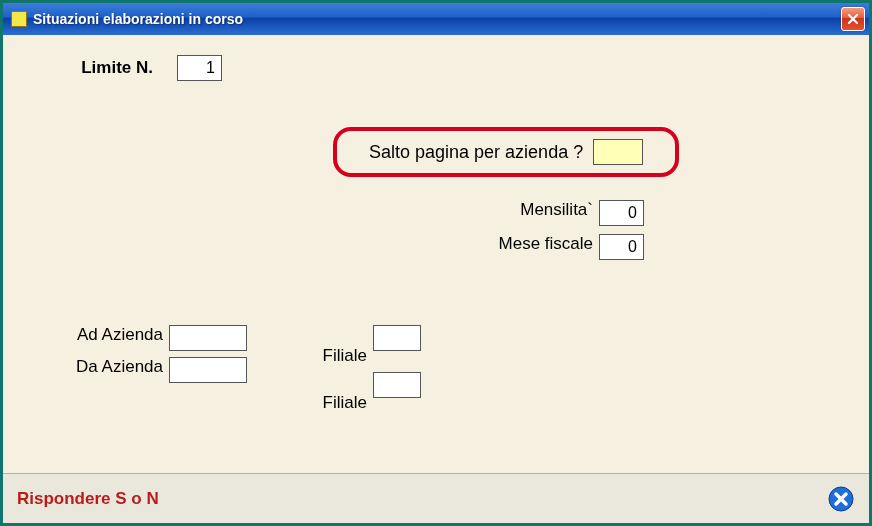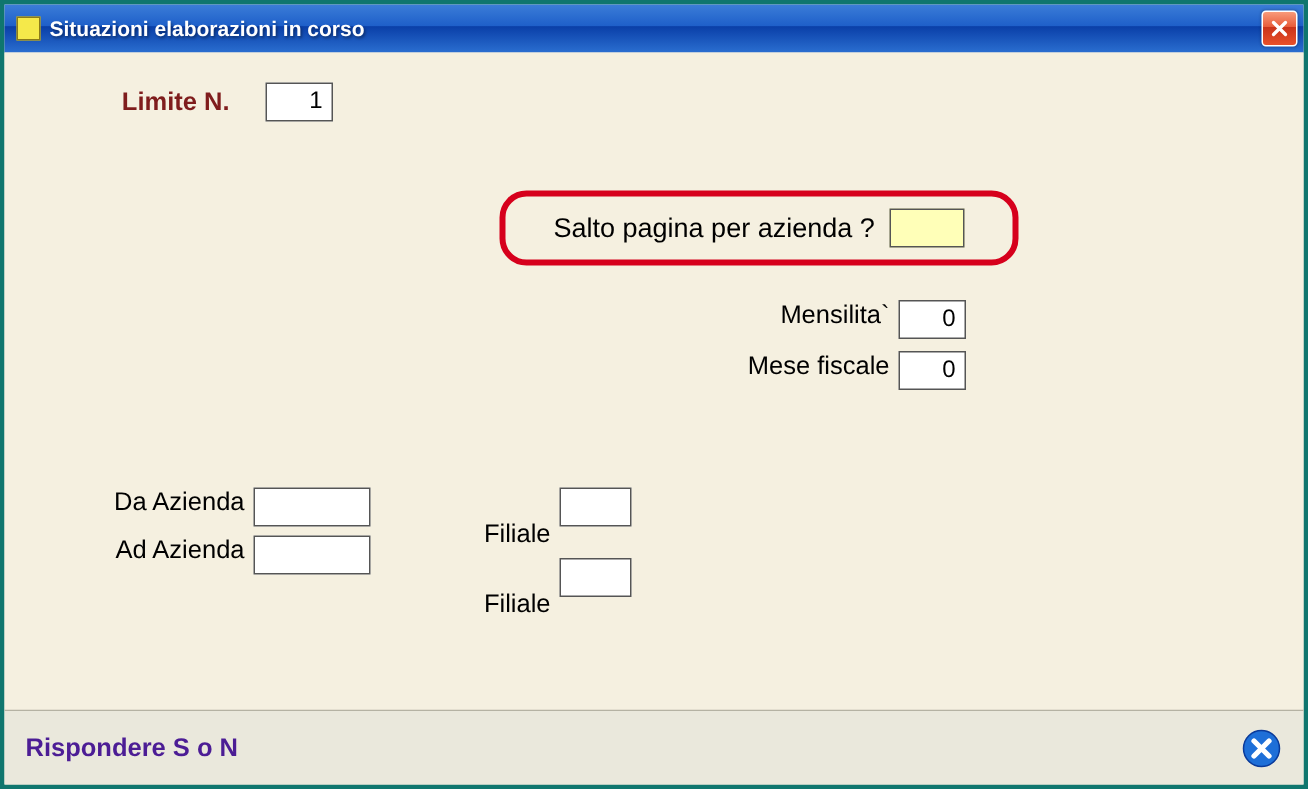--- a/index.html
+++ b/index.html
@@ -70,21 +70,21 @@
       align-items: flex-start;
       margin-bottom: 8px;
     }
     .label {
       font-size: 17px;
       color: #000;
       text-align: right;
       margin-right: 6px;
     }
     .label-blue {
-      color: #7f1d1d;
+      color: #000000;
       font-weight: bold;
     }
     .field {
       border: 1px solid #555;
       background: #ffffff;
       height: 26px;
       line-height: 24px;
       padding: 0 6px;
       font-size: 16px;
       text-align: right;
@@ -169,21 +169,21 @@
       background: #eae8dc;
       border-top: 1px solid #b5b2a3;
       display: flex;
       align-items: center;
       padding: 0 14px;
       justify-content: space-between;
     }
     .status-text {
       font-size: 17px;
       font-weight: bold;
-      color: #4c1d95;
+      color: #b91c1c;
     }
     .status-icon {
       width: 28px;
       height: 28px;
       cursor: pointer;
     }
   </style>
 </head>
 <body>
 
@@ -217,25 +217,25 @@
       </div>
       <div class="row">
         <span class="label">Mese fiscale</span>
         <input class="field" value="0" style="">
       </div>
     </div>
 
     <div class="azienda-block">
       <div class="azienda-col">
         <div class="row">
+          <span class="label">Ad Azienda</span>
+          <input class="field" value="" style="">
+        </div>
+        <div class="row">
           <span class="label">Da Azienda</span>
-          <input class="field" value="" style="">
-        </div>
-        <div class="row">
-          <span class="label">Ad Azienda</span>
           <input class="field" value="" style="">
         </div>
       </div>
       <div class="azienda-col filiale-col">
         <div class="row">
           <span class="label">Filiale</span>
           <input class="field" value="" style="">
         </div>
         <div class="row">
           <span class="label">Filiale</span>

